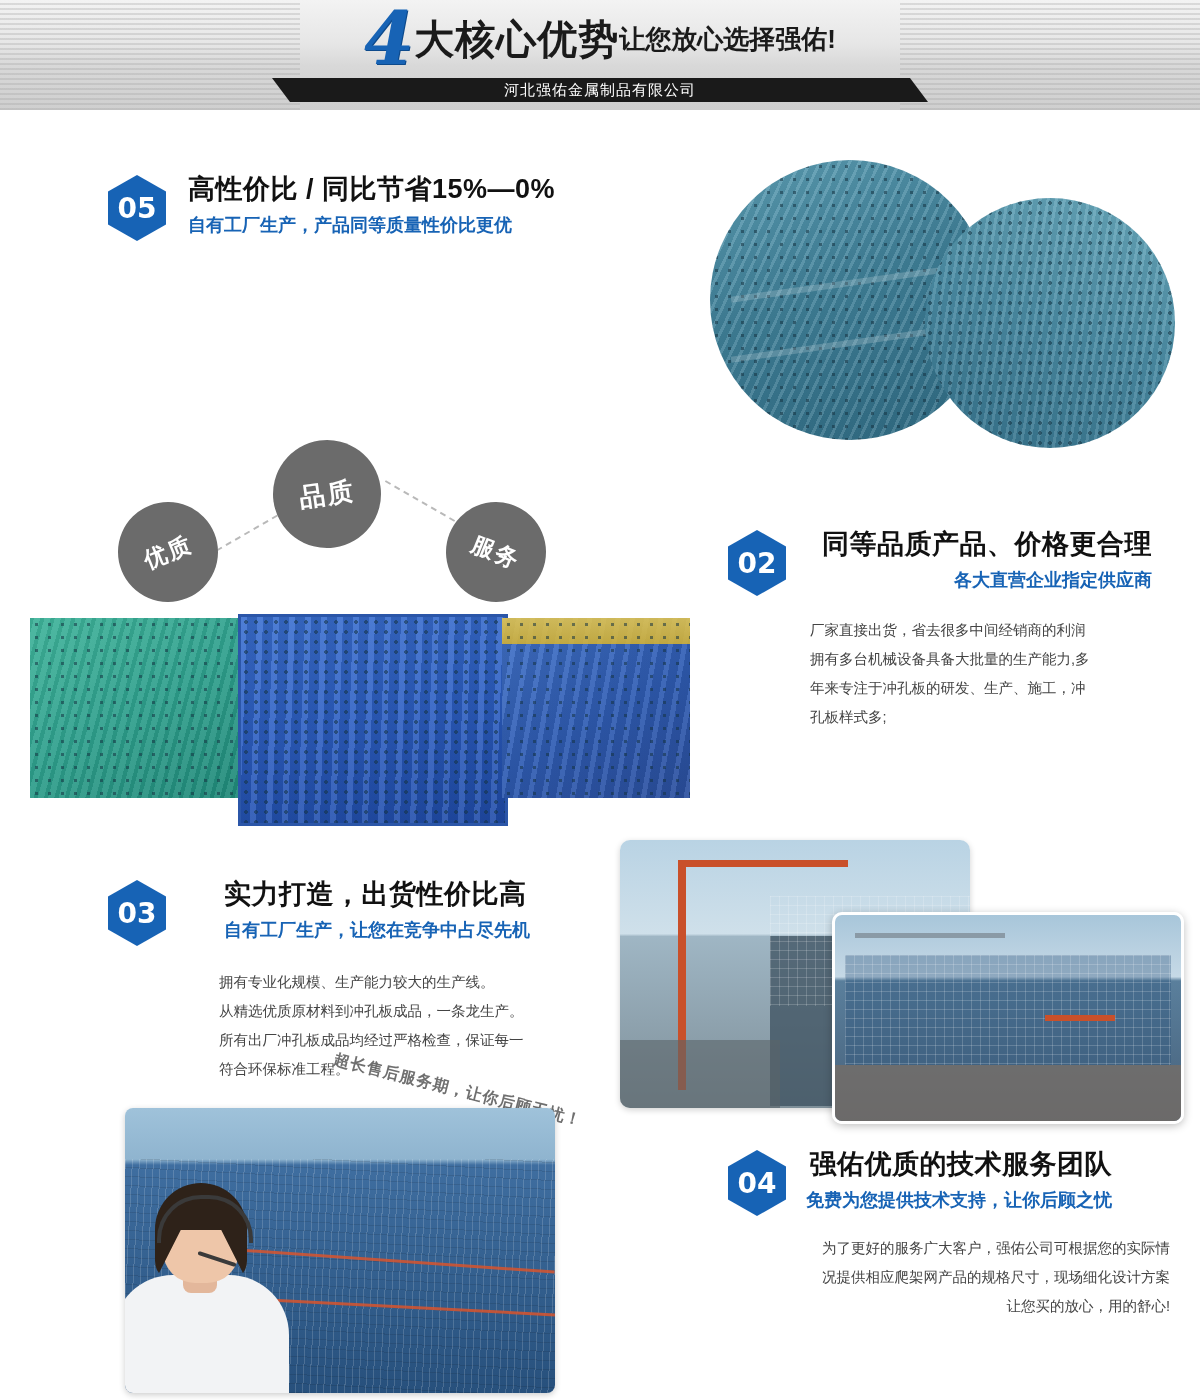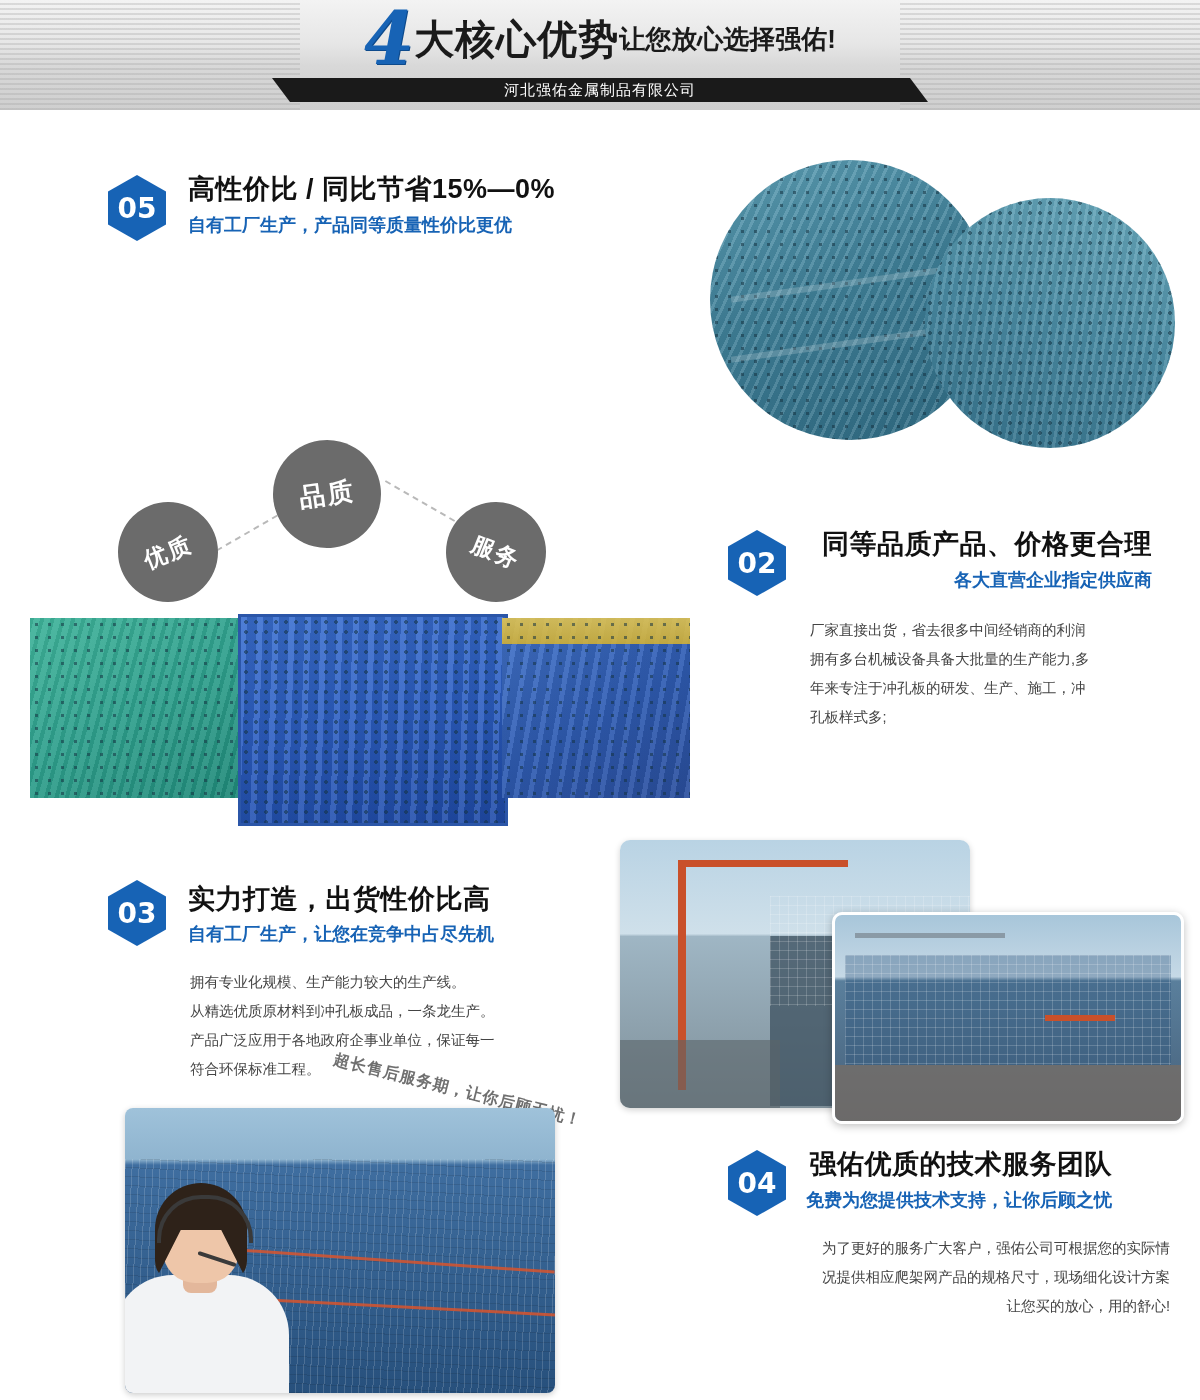--- a/index.html
+++ b/index.html
@@ -285,23 +285,23 @@
   .sec02 .body-text { margin-top: 20px; margin-left: 82px; width: 350px; }
   .sec02 .body-text div { white-space: normal; }
 
   
   .sec03 {
     position: absolute;
     left: 108px;
     top: 880px;
     width: 520px;
   }
-  .sec03 .head-row { display: flex; align-items: flex-end; }
+  .sec03 .head-row { display: flex; align-items: flex-start; gap: 36px; }
   .sec03 .head-texts { margin-left: 22px; }
-  .sec03 .body-text { margin-top: 22px; margin-left: 82px; }
+  .sec03 .body-text { margin-top: 22px; margin-left: 111px; }
 
   
   .constr-a {
     position: absolute;
     left: 620px; top: 840px;
     width: 350px; height: 268px;
     border-radius: 10px;
     overflow: hidden;
     background: linear-gradient(to bottom, #b9d3e4 0%, #cfe0ea 35%, #9fb6c4 36%, #7e8f99 100%);
     box-shadow: 0 2px 6px rgba(0,0,0,0.18);
@@ -487,21 +487,21 @@
   <div class="head-row">
     <div class="hexnum">03</div>
     <div class="head-texts">
       <div class="title-main">实力打造，出货性价比高</div>
       <div class="title-sub">自有工厂生产，让您在竞争中占尽先机</div>
     </div>
   </div>
   <div class="body-text">
     <div>拥有专业化规模、生产能力较大的生产线。</div>
     <div>从精选优质原材料到冲孔板成品，一条龙生产。</div>
-    <div>产品广泛应用于各地政府企事业单位，保证每一</div>
+    <div>所有出厂冲孔板成品均经过严格检查，保证每一</div>
     <div>符合环保标准工程。</div>
   </div>
 </div>
 
 <div class="constr-a">
   <div class="bldg" style="left:150px; top:96px; width:200px; height:170px;"></div>
   <div class="mesh" style="left:150px; top:56px; width:200px; height:110px;"></div>
   <div class="crane-bar" style="left:58px; top:20px; width:8px; height:230px;"></div>
   <div class="crane-bar" style="left:58px; top:20px; width:170px; height:7px;"></div>
   <div class="bldg" style="left:0px; top:200px; width:160px; height:68px; background:rgba(90,100,105,0.6);"></div>

